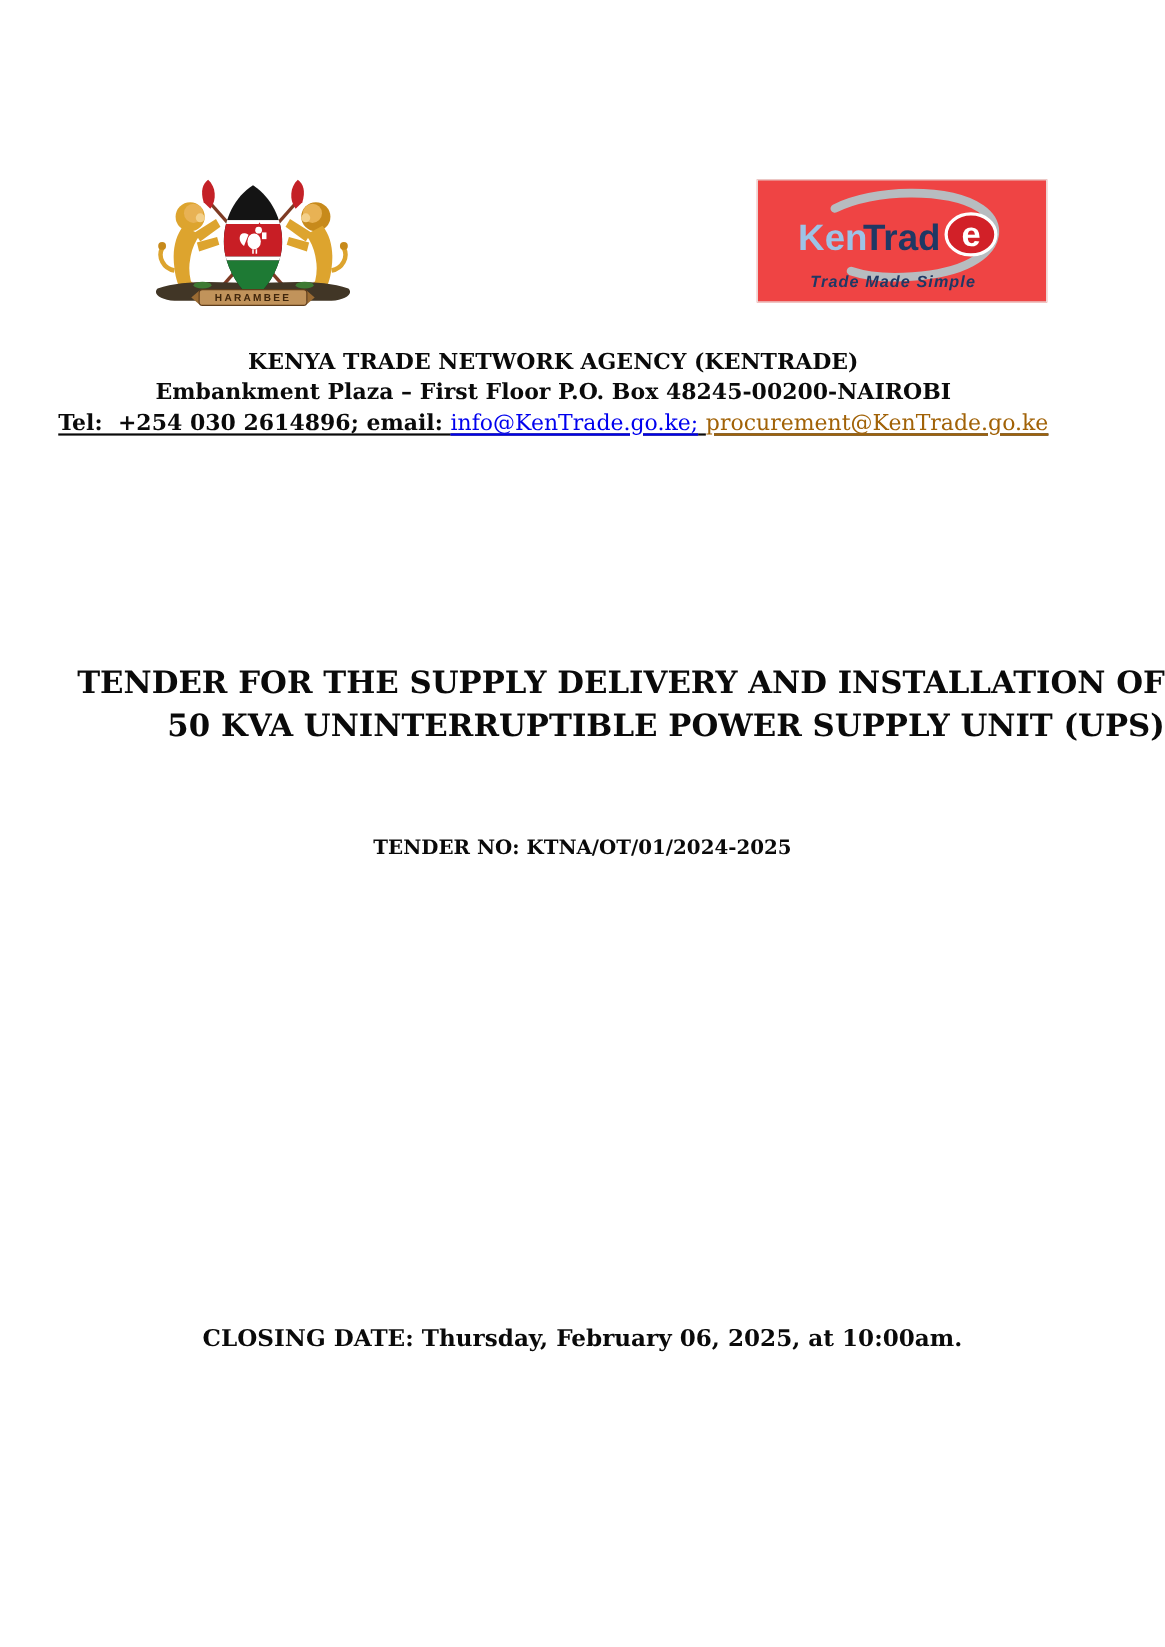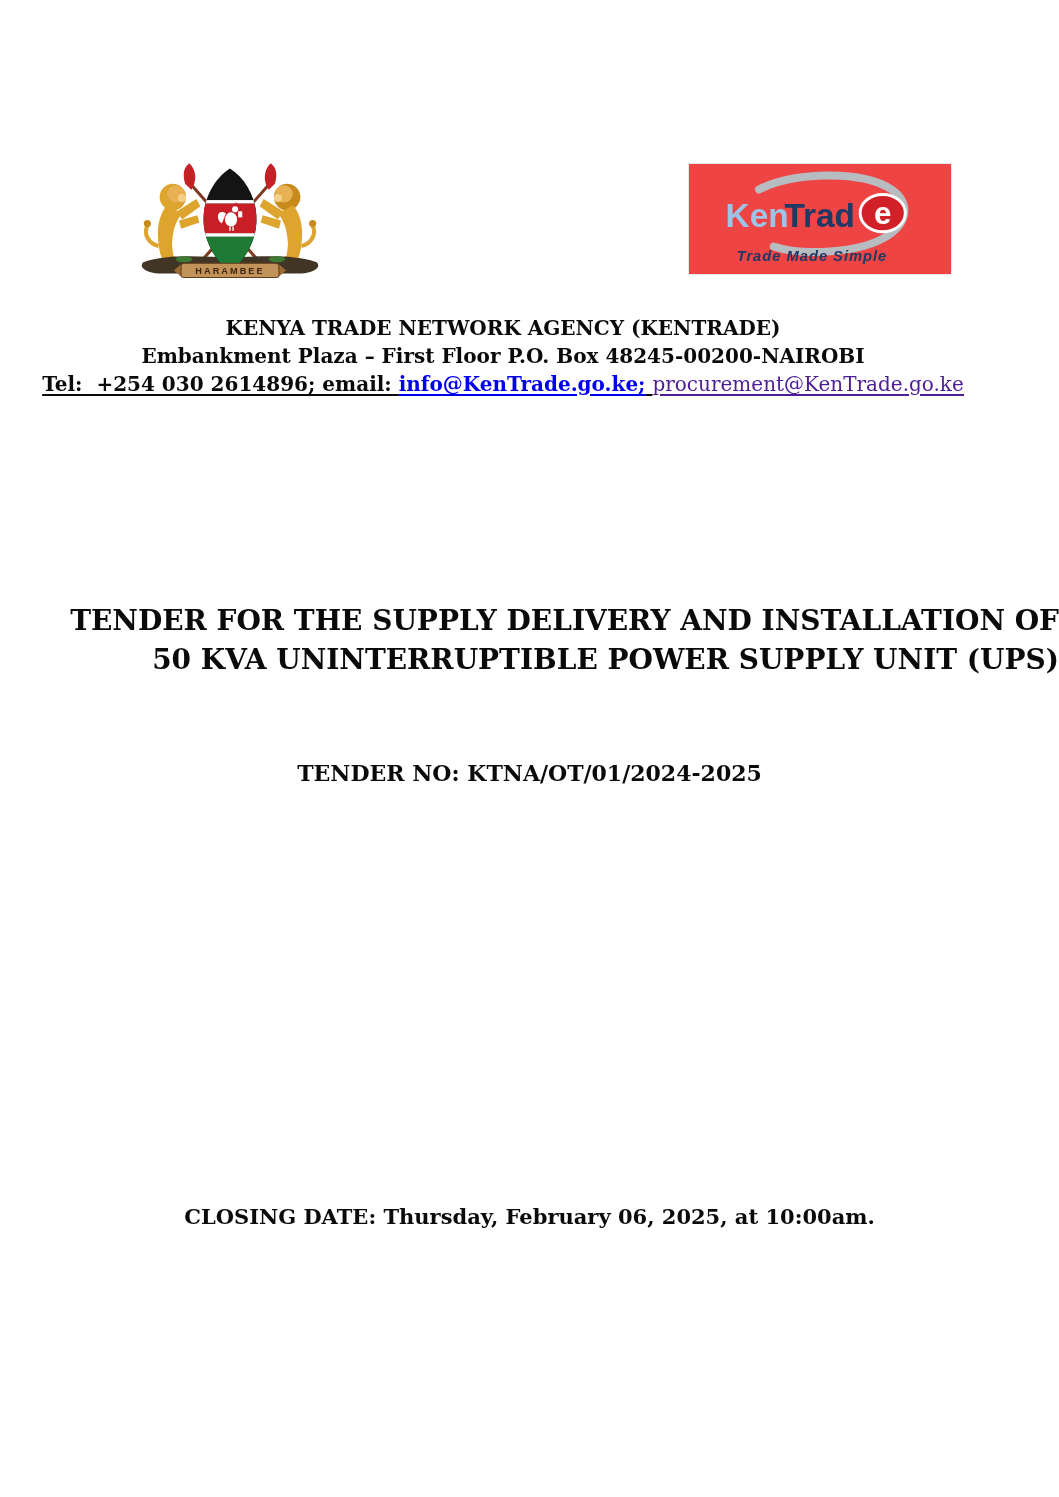--- a/index.html
+++ b/index.html
@@ -17,30 +17,30 @@
   .kentrade-box{
     left:688px;top:163px;width:264px;height:112px;
     background:#ef4444;border:1px solid #e9e7e4;box-sizing:border-box;
   }
 
   
   .header-block{left:0;top:314px;width:1006px;text-align:center;line-height:28px;}
   .header-line{font-size:20px;font-weight:bold;white-space:nowrap;}
   .contact-line{text-decoration:underline;text-decoration-thickness:2px;text-underline-offset:3px;}
   .contact-prefix{white-space:pre;}
-  .contact-line a{font-weight:bold;text-decoration:underline;text-decoration-thickness:2px;text-underline-offset:3px;}
+  .contact-line a{font-weight:normal;text-decoration:underline;text-decoration-thickness:2px;text-underline-offset:3px;}
   .contact-line a.secondary{font-weight:normal;}
 
   
   .title-block{left:0;top:601px;width:1059px;text-align:right;
     font-size:28px;font-weight:bold;line-height:39px;}
 
   
   .tender-no{left:0;top:760px;width:1059px;text-align:center;
-    font-size:22px;font-weight:bold;}
+    font-size:18px;font-weight:bold;}
 
   
   .closing-date{left:0;top:1204px;width:1059px;text-align:center;
     font-size:21px;font-weight:bold;}
 
   svg text{font-family:"Liberation Sans","DejaVu Sans",sans-serif;}
 </style>
 </head>
 <body>
 
@@ -125,21 +125,21 @@
     <text x="196" y="61" text-anchor="middle" font-size="32" font-weight="bold" fill="#ffffff">e</text>
     <text x="124" y="99" text-anchor="middle" font-size="15" font-weight="bold" font-style="italic" letter-spacing="1" fill="#1F3864">Trade Made Simple</text>
   </svg>
 </div>
 
 <div class="abs header-block">
   <div class="header-line">KENYA TRADE NETWORK AGENCY (KENTRADE)</div>
   <div class="header-line">Embankment Plaza – First Floor P.O. Box 48245-00200-NAIROBI</div>
   <div class="header-line contact-line">
     <span class="contact-prefix">Tel:  +254 030 2614896; email: </span><a href="#" style="color: rgb(0, 0, 238);">info@KenTrade.go.ke;</a>
-    <a href="#" class="secondary" style="color: #4c1d95;">procurement@KenTrade.go.ke</a>
+    <a href="#" class="secondary" style="color: #a16207;">procurement@KenTrade.go.ke</a>
   </div>
 </div>
 
 <div class="abs title-block">
   <div>TENDER FOR THE SUPPLY DELIVERY AND INSTALLATION OF</div>
   <div>50 KVA UNINTERRUPTIBLE POWER SUPPLY UNIT (UPS)</div>
 </div>
 
 <div class="abs tender-no">TENDER NO: KTNA/OT/01/2024-2025</div>
 

